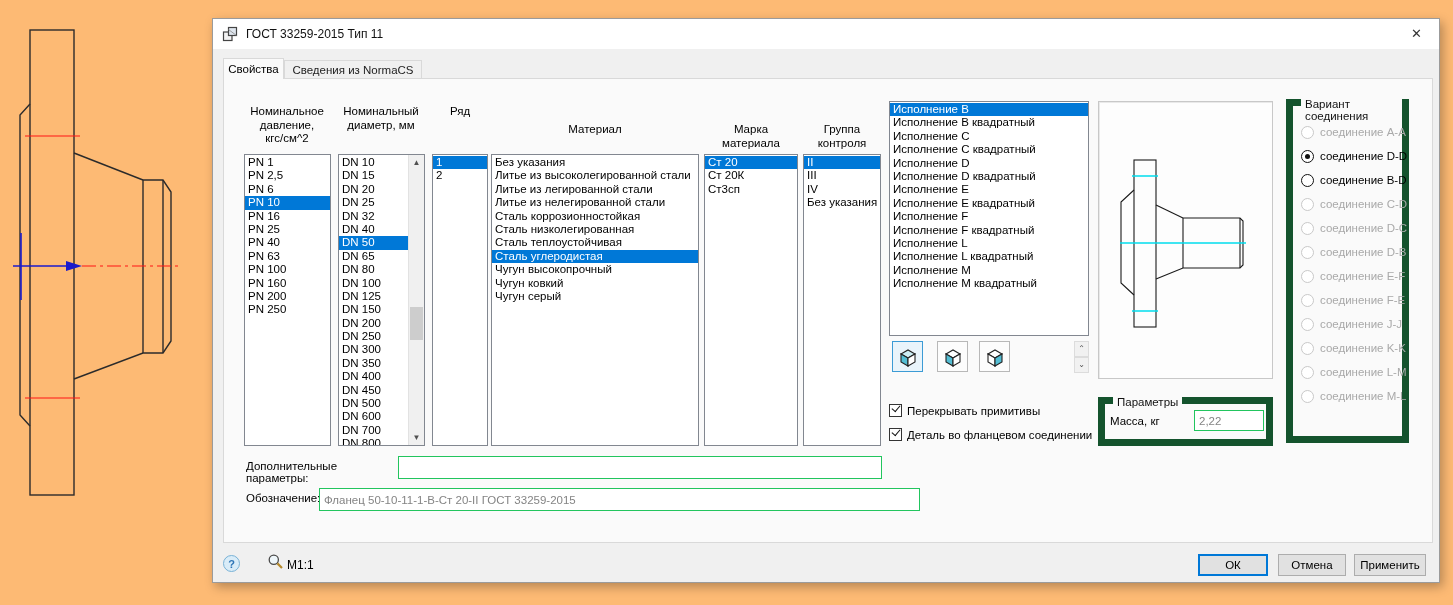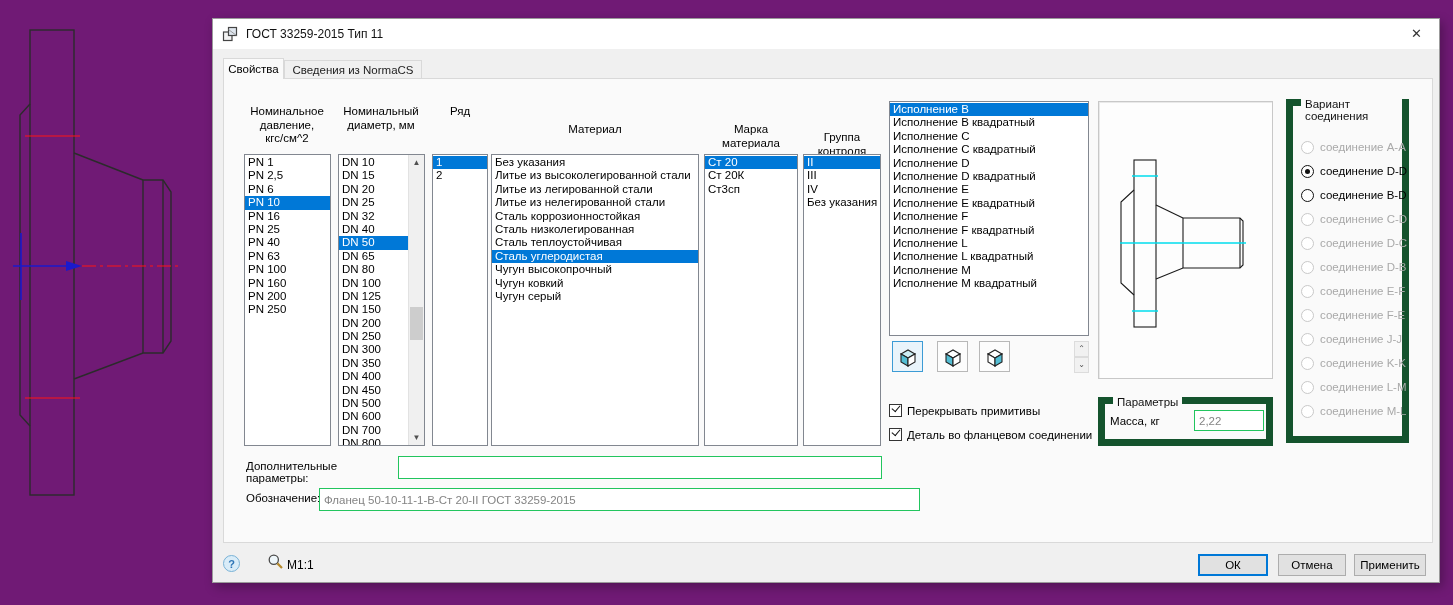--- a/index.html
+++ b/index.html
@@ -1,16 +1,16 @@
 <!DOCTYPE html>
 <html><head>
 <meta charset="utf-8">
 <style>
   html,body{margin:0;padding:0;background:#fff;}
-  .screen{position:relative;width:1453px;height:605px;background:#701a75;overflow:hidden;
+  .screen{position:relative;width:1453px;height:605px;background:#fdba74;overflow:hidden;
           font-family:"Liberation Sans",sans-serif;font-size:11.5px;color:#000;}
   svg{display:block;}
 
   
   .cad-left{position:absolute;left:0;top:20px;}
 
   
   .dlg{position:absolute;left:212px;top:18px;width:1228px;height:565px;background:#f0f0f0;
        border:1px solid #9b9b9b;box-shadow:3px 4px 10px rgba(0,0,0,.28);box-sizing:border-box;}
   .titlebar{position:absolute;left:0;top:0;width:100%;height:30px;background:#fff;}
@@ -71,21 +71,21 @@
   
   .groupbox{position:absolute;border:7px solid #14532d;box-sizing:border-box;z-index:2;}
   .gb-legend{position:absolute;top:-8px;left:8px;background:#fafafa;padding:0 4px;color:#111;}
 
   .fieldlabel{position:absolute;z-index:2;}
   .txtinput{position:absolute;background:#fff;border:1px solid #22c55e;box-sizing:border-box;
             font-family:"Liberation Sans",sans-serif;font-size:11.5px;padding:0 4px;z-index:2;}
   .txtinput.gray{color:#848484;}
 
   
-  .radiolist{position:absolute;z-index:2;margin-top:15px;}
+  .radiolist{position:absolute;z-index:2;}
   .radiolist .li-row{height:24px;line-height:24px;display:flex;align-items:center;gap:6px;
                      padding-left:8px;}
   .radio{width:13px;height:13px;border-radius:50%;background:#fff;border:1px solid #9a9a9a;
          box-sizing:border-box;position:relative;flex:0 0 auto;}
   .li-row.disabled{color:#a9a9a9;}
   .li-row.disabled .radio{border-color:#c9c9c9;}
   .li-row.normal{color:#000;}
   .li-row.normal .radio{border:1.4px solid #111;}
   .li-row.checked{color:#000;}
   .li-row.checked .radio{border:1px solid #111;}
@@ -147,21 +147,21 @@
     <div class="tab idle">Сведения из NormaCS</div>
 
     <div class="colhdr" style="left:21px;top:86px;width:106px;">Номинальное
 давление,
 кгс/см^2</div>
     <div class="colhdr" style="left:120px;top:86px;width:96px;">Номинальный
 диаметр, мм</div>
     <div class="colhdr" style="left:219px;top:86px;width:56px;">Ряд</div>
     <div class="colhdr" style="left:278px;top:104px;width:208px;">Материал</div>
     <div class="colhdr" style="left:491px;top:104px;width:94px;">Марка материала</div>
-    <div class="colhdr" style="left:590px;top:112px;width:78px;">Группа
+    <div class="colhdr" style="left:590px;top:104px;width:78px;">Группа
 контроля</div>
 
     <div class="listbox" style="left:31px;top:135px;width:87px;height:292px;">
         <div class="li-row"><span>PN 1</span></div>
         <div class="li-row"><span>PN 2,5</span></div>
         <div class="li-row"><span>PN 6</span></div>
         <div class="li-row sel"><span>PN 10</span></div>
         <div class="li-row"><span>PN 16</span></div>
         <div class="li-row"><span>PN 25</span></div>
         <div class="li-row"><span>PN 40</span></div>

